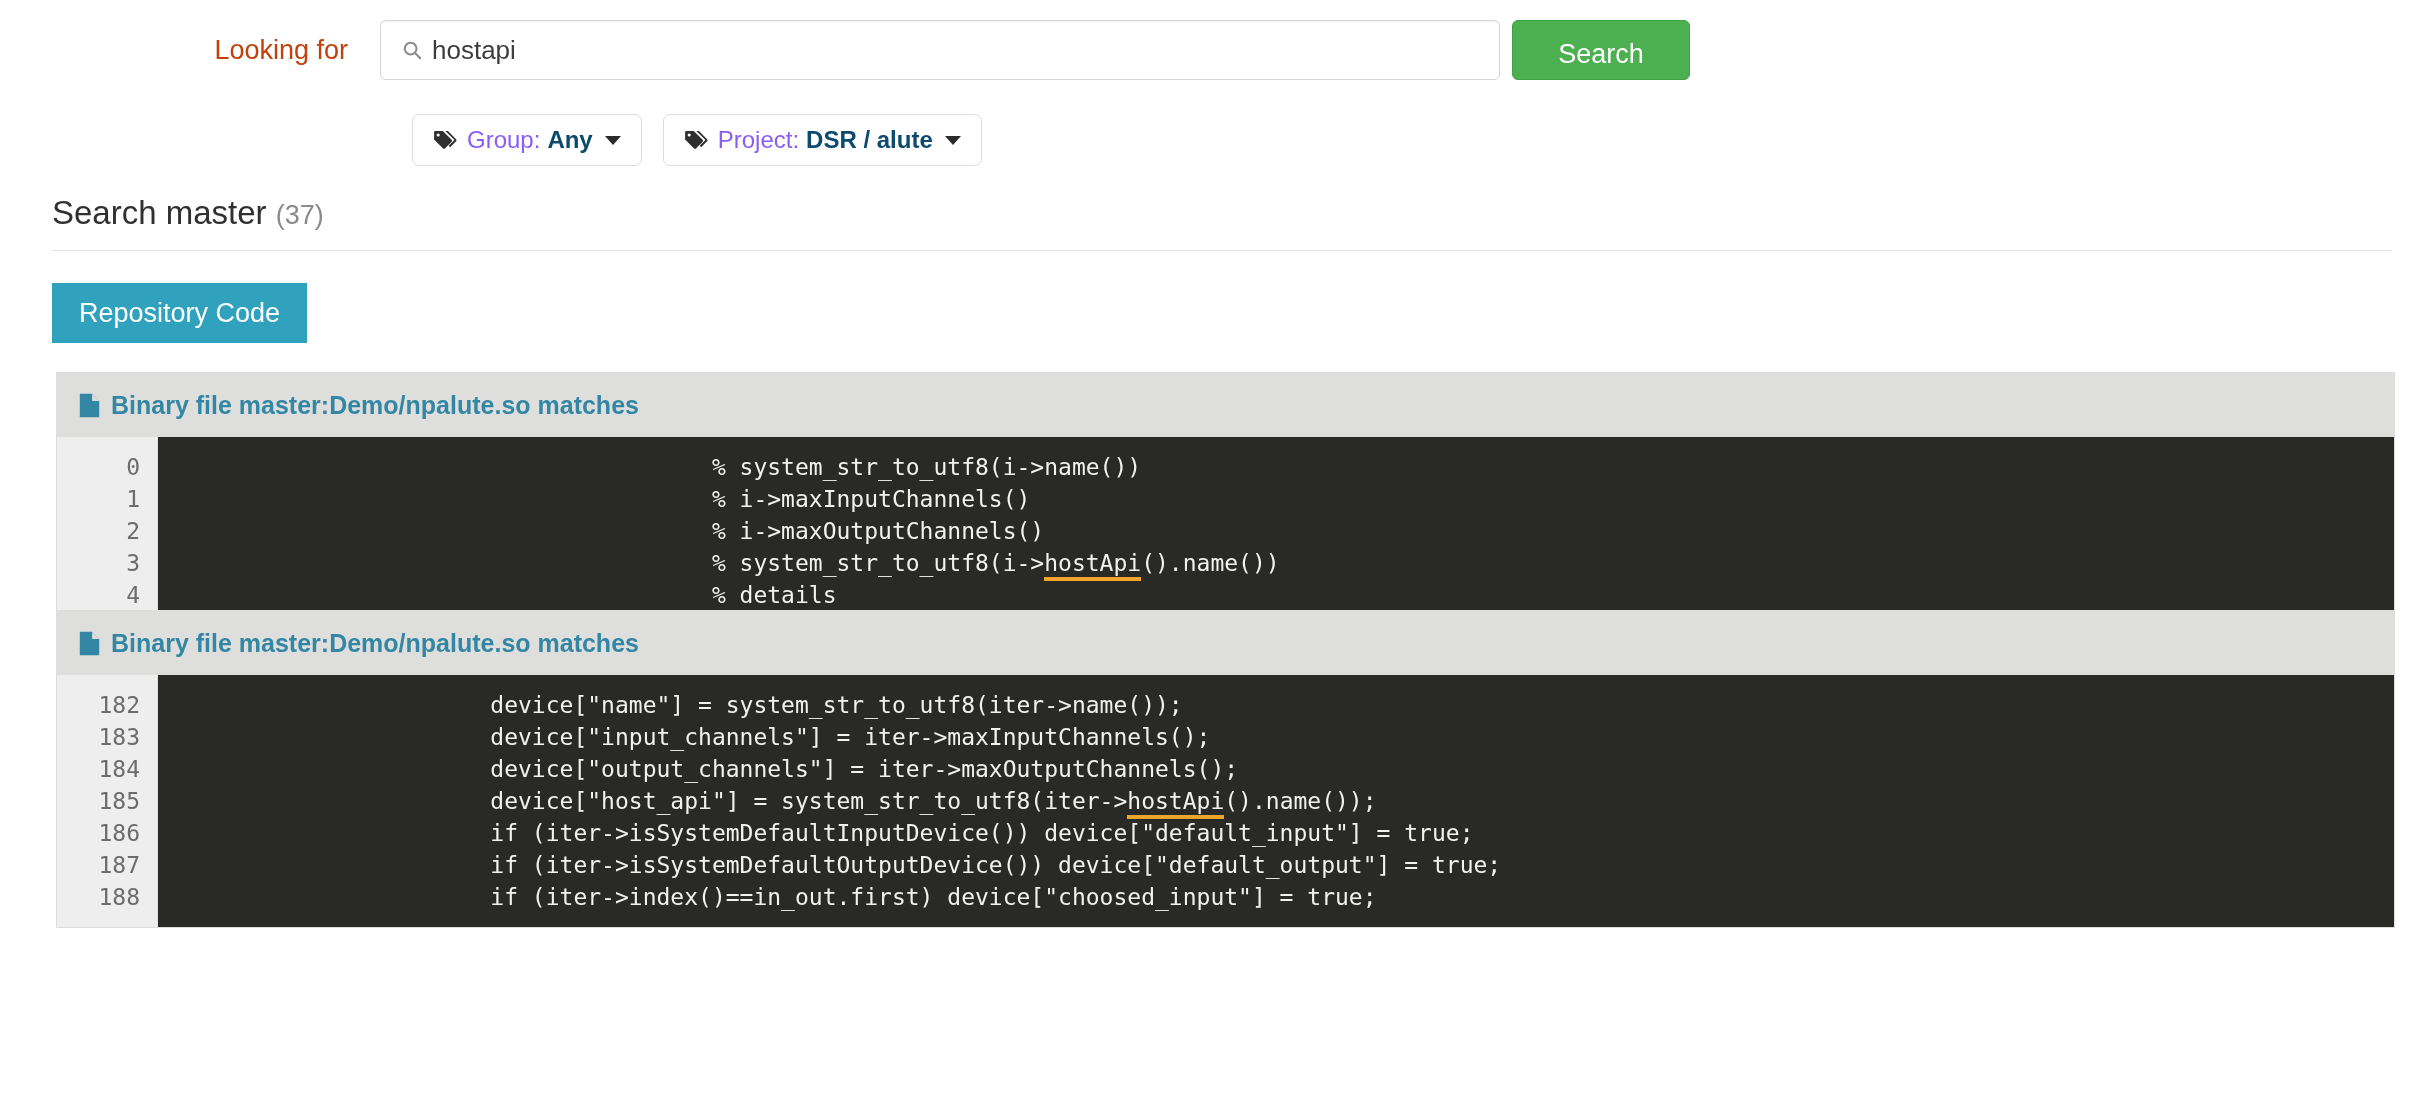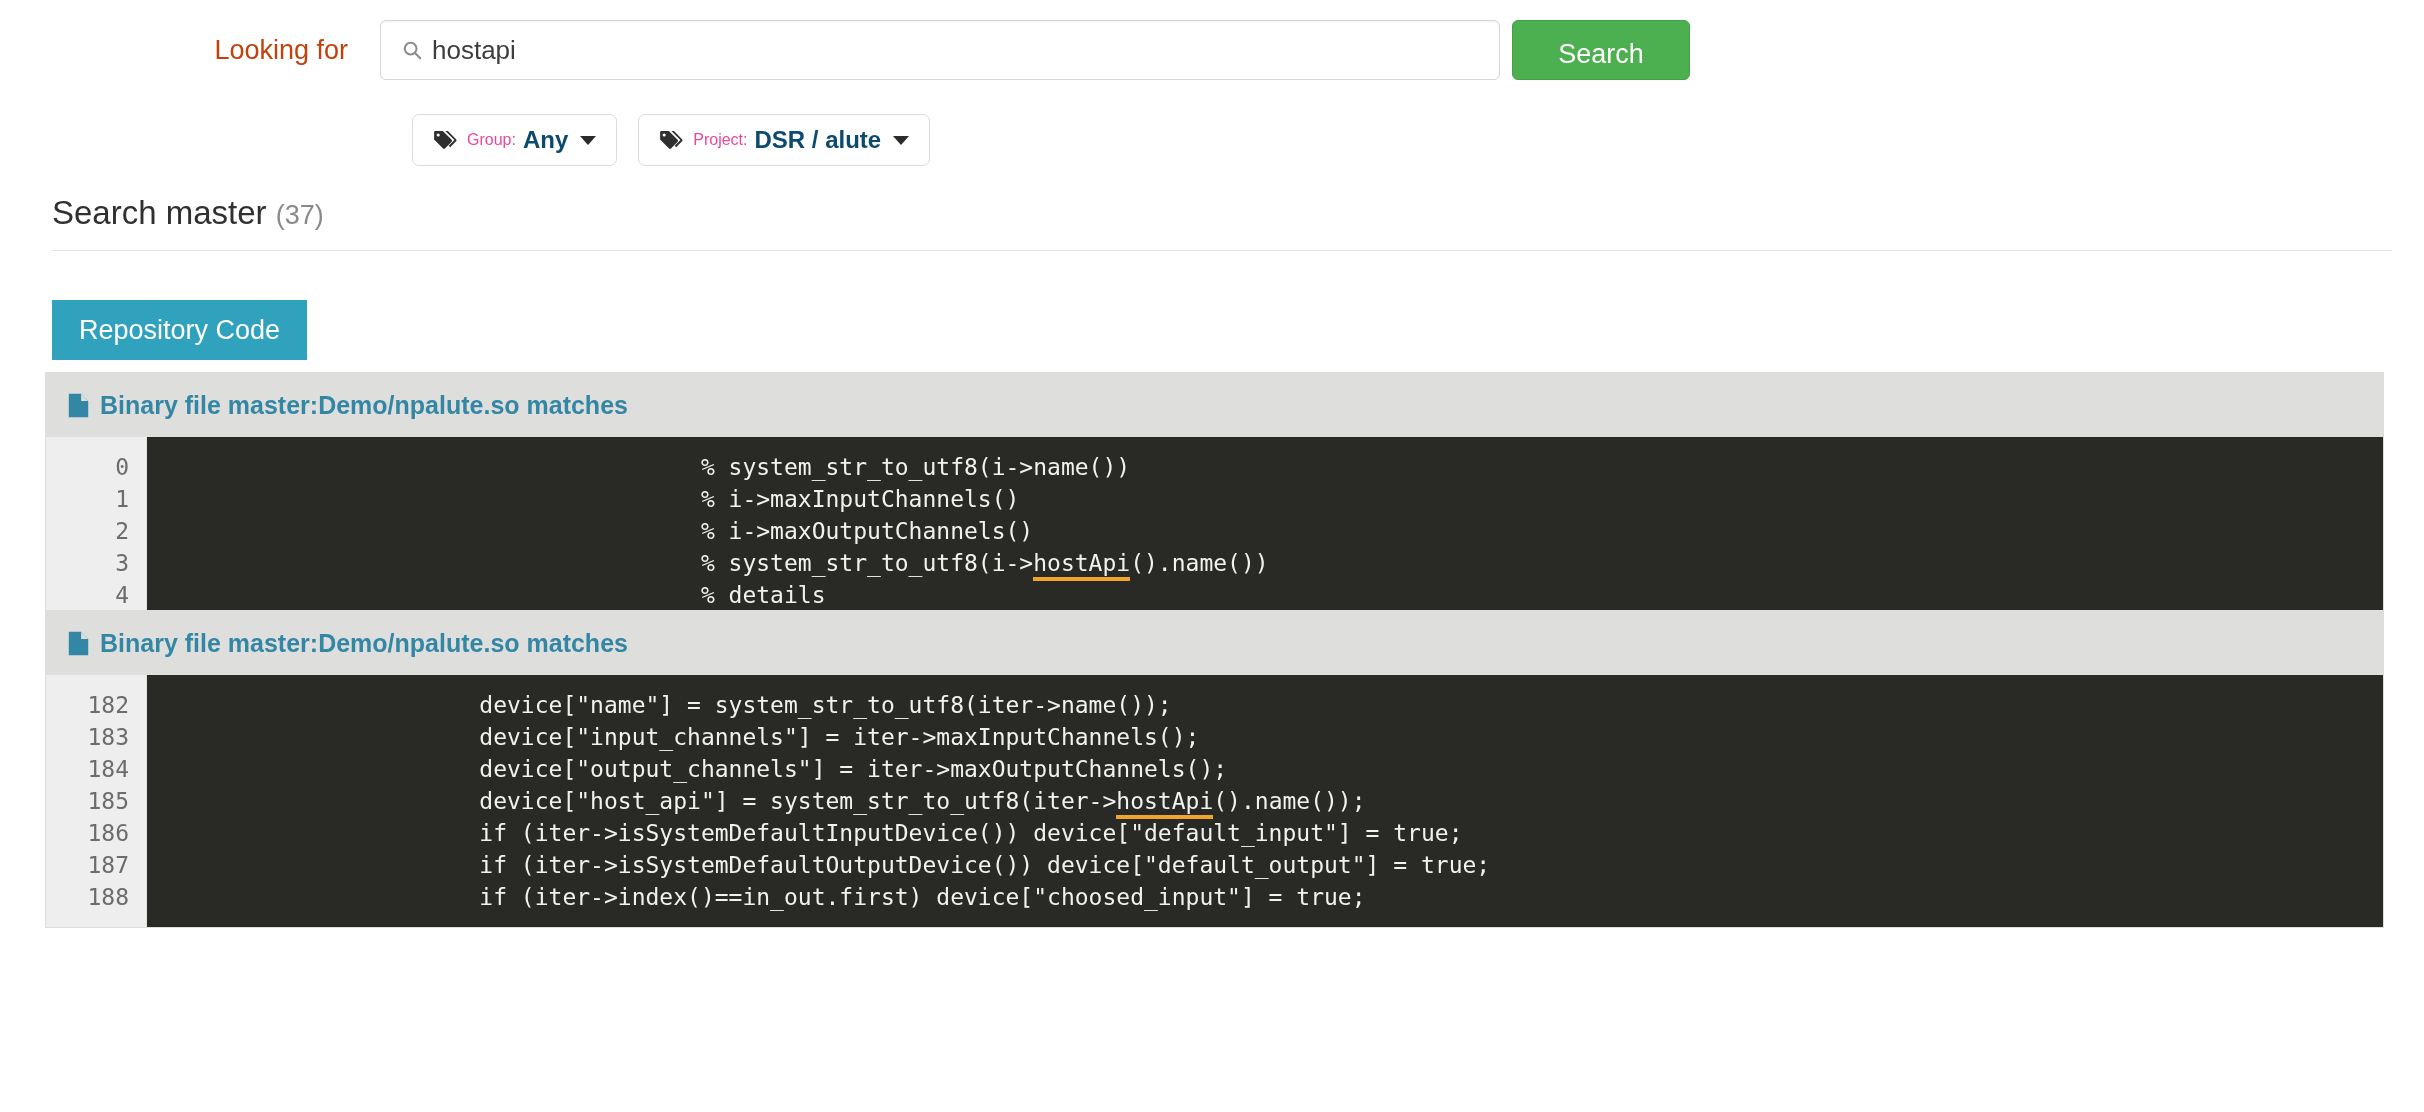--- a/index.html
+++ b/index.html
@@ -101,22 +101,22 @@
   }
   .tag-glyph {
     width: 24px;
     height: 22px;
     margin-right: 10px;
     flex: 0 0 auto;
     display: block;
     color: #2f2f2f;
   }
   .chip-key {
-    font-size: 16px;
-    color: #ec4899;
+    font-size: 24px;
+    color: #8b5cf6;
     line-height: 1;
   }
   .chip-val {
     font-size: 24px;
     color: #0c4a6e;
     font-weight: bold;
     line-height: 1;
     margin-left: 7px;
   }
   .caret {
@@ -149,21 +149,21 @@
     top: 250px;
     width: 2340px;
     height: 1px;
     background: #e3e3e3;
   }
 
   
   .tabs {
     position: absolute;
     left: 52px;
-    top: 300px;
+    top: 283px;
     display: flex;
     align-items: flex-start;
   }
   .tab {
     height: 60px;
     display: flex;
     align-items: center;
     justify-content: center;
     font-size: 27px;
     padding: 0 27px;
@@ -176,21 +176,21 @@
     color: #ffffff;
   }
   .tab.inactive {
     color: #3b3b3b;
     background: transparent;
   }
 
   
   .result-card {
     position: absolute;
-    left: 45px;
+    left: 56px;
     width: 2339px;
     border: 1px solid #dddddd;
     box-sizing: border-box;
     background: #a3a3a3;
   }
   .card-header {
     height: 64px;
     background: #dededd;
     display: flex;
     align-items: center;

